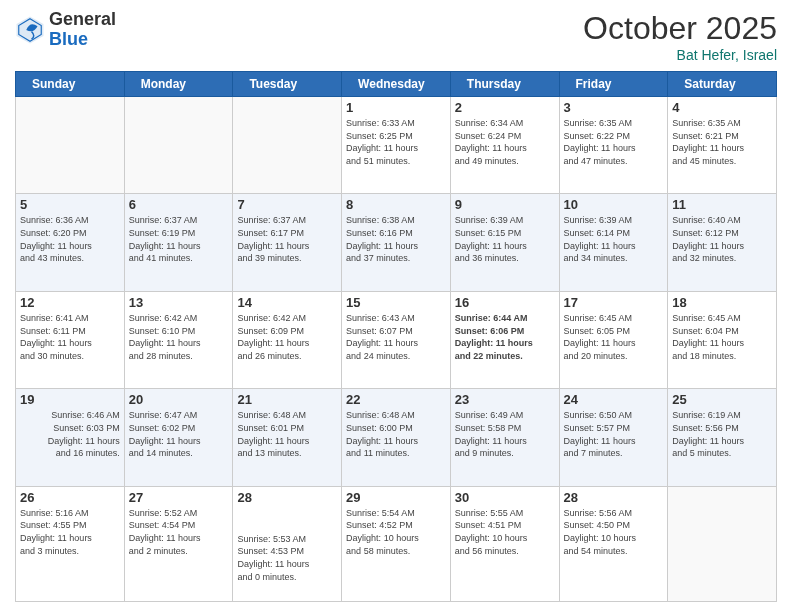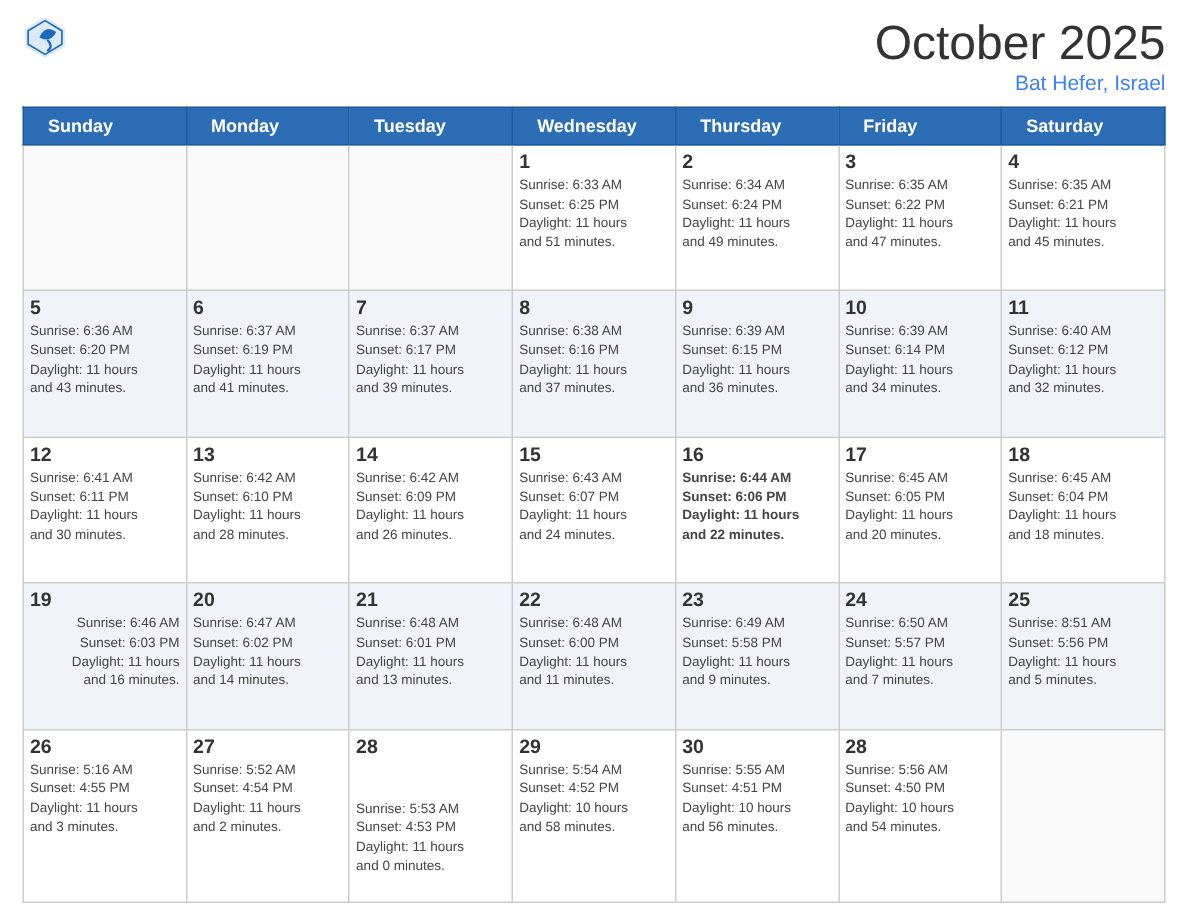--- a/index.html
+++ b/index.html
@@ -51,21 +51,21 @@
       text-align: right;
     }
     .month-title {
       font-size: 32px;
       font-weight: normal;
       color: #333;
       text-align: center;
     }
     .subtitle {
       font-size: 14px;
-      color: #3b82f6;
+      color: #0f766e;
     }
     .calendar {
       flex: 1;
       border: 1px solid #ccc;
       border-collapse: collapse;
       width: 100%;
       table-layout: fixed;
     }
     .calendar th {
       background: #2d6db5;
@@ -109,20 +109,24 @@
 
 <div class="page">
   <div class="header">
     <div class="logo">
       <svg class="logo-icon" viewBox="0 0 40 40">
         <polygon points="20,2 38,12 38,28 20,38 2,28 2,12" fill="#1a6bbf" opacity="0.15"></polygon>
         <polygon points="20,5 35,14 35,26 20,35 5,26 5,14" fill="none" stroke="#1a6bbf" stroke-width="1.5"></polygon>
         <path d="M15,20 Q20,8 30,15 Q25,25 15,20Z" fill="#1a6bbf"></path>
         <path d="M22,22 Q28,28 22,32" fill="none" stroke="#1a6bbf" stroke-width="2"></path>
       </svg>
+      <div class="logo-text">
+        <span class="logo-general">General</span>
+        <span class="logo-blue">Blue</span>
+      </div>
     </div>
     <div class="title-section">
       <div class="month-title">October 2025</div>
       <div class="subtitle">Bat Hefer, Israel</div>
     </div>
   </div>
 
   <table class="calendar">
     <thead>
       <tr>
@@ -309,21 +313,21 @@
           </td>
           <td>
             <span class="day-number">24</span>
             <div class="day-info" style="white-space: pre-line;">Sunrise: 6:50 AM
 Sunset: 5:57 PM
 Daylight: 11 hours
 and 7 minutes.</div>
           </td>
           <td>
             <span class="day-number">25</span>
-            <div class="day-info" style="white-space: pre-line;">Sunrise: 8:51 AM
+            <div class="day-info" style="white-space: pre-line;">Sunrise: 6:19 AM
 Sunset: 5:56 PM
 Daylight: 11 hours
 and 5 minutes.</div>
           </td>
         </tr>
         <tr>
           <td>
             <span class="day-number">26</span>
             <div class="day-info" style="white-space: pre-line;">Sunrise: 5:16 AM
 Sunset: 4:55 PM

